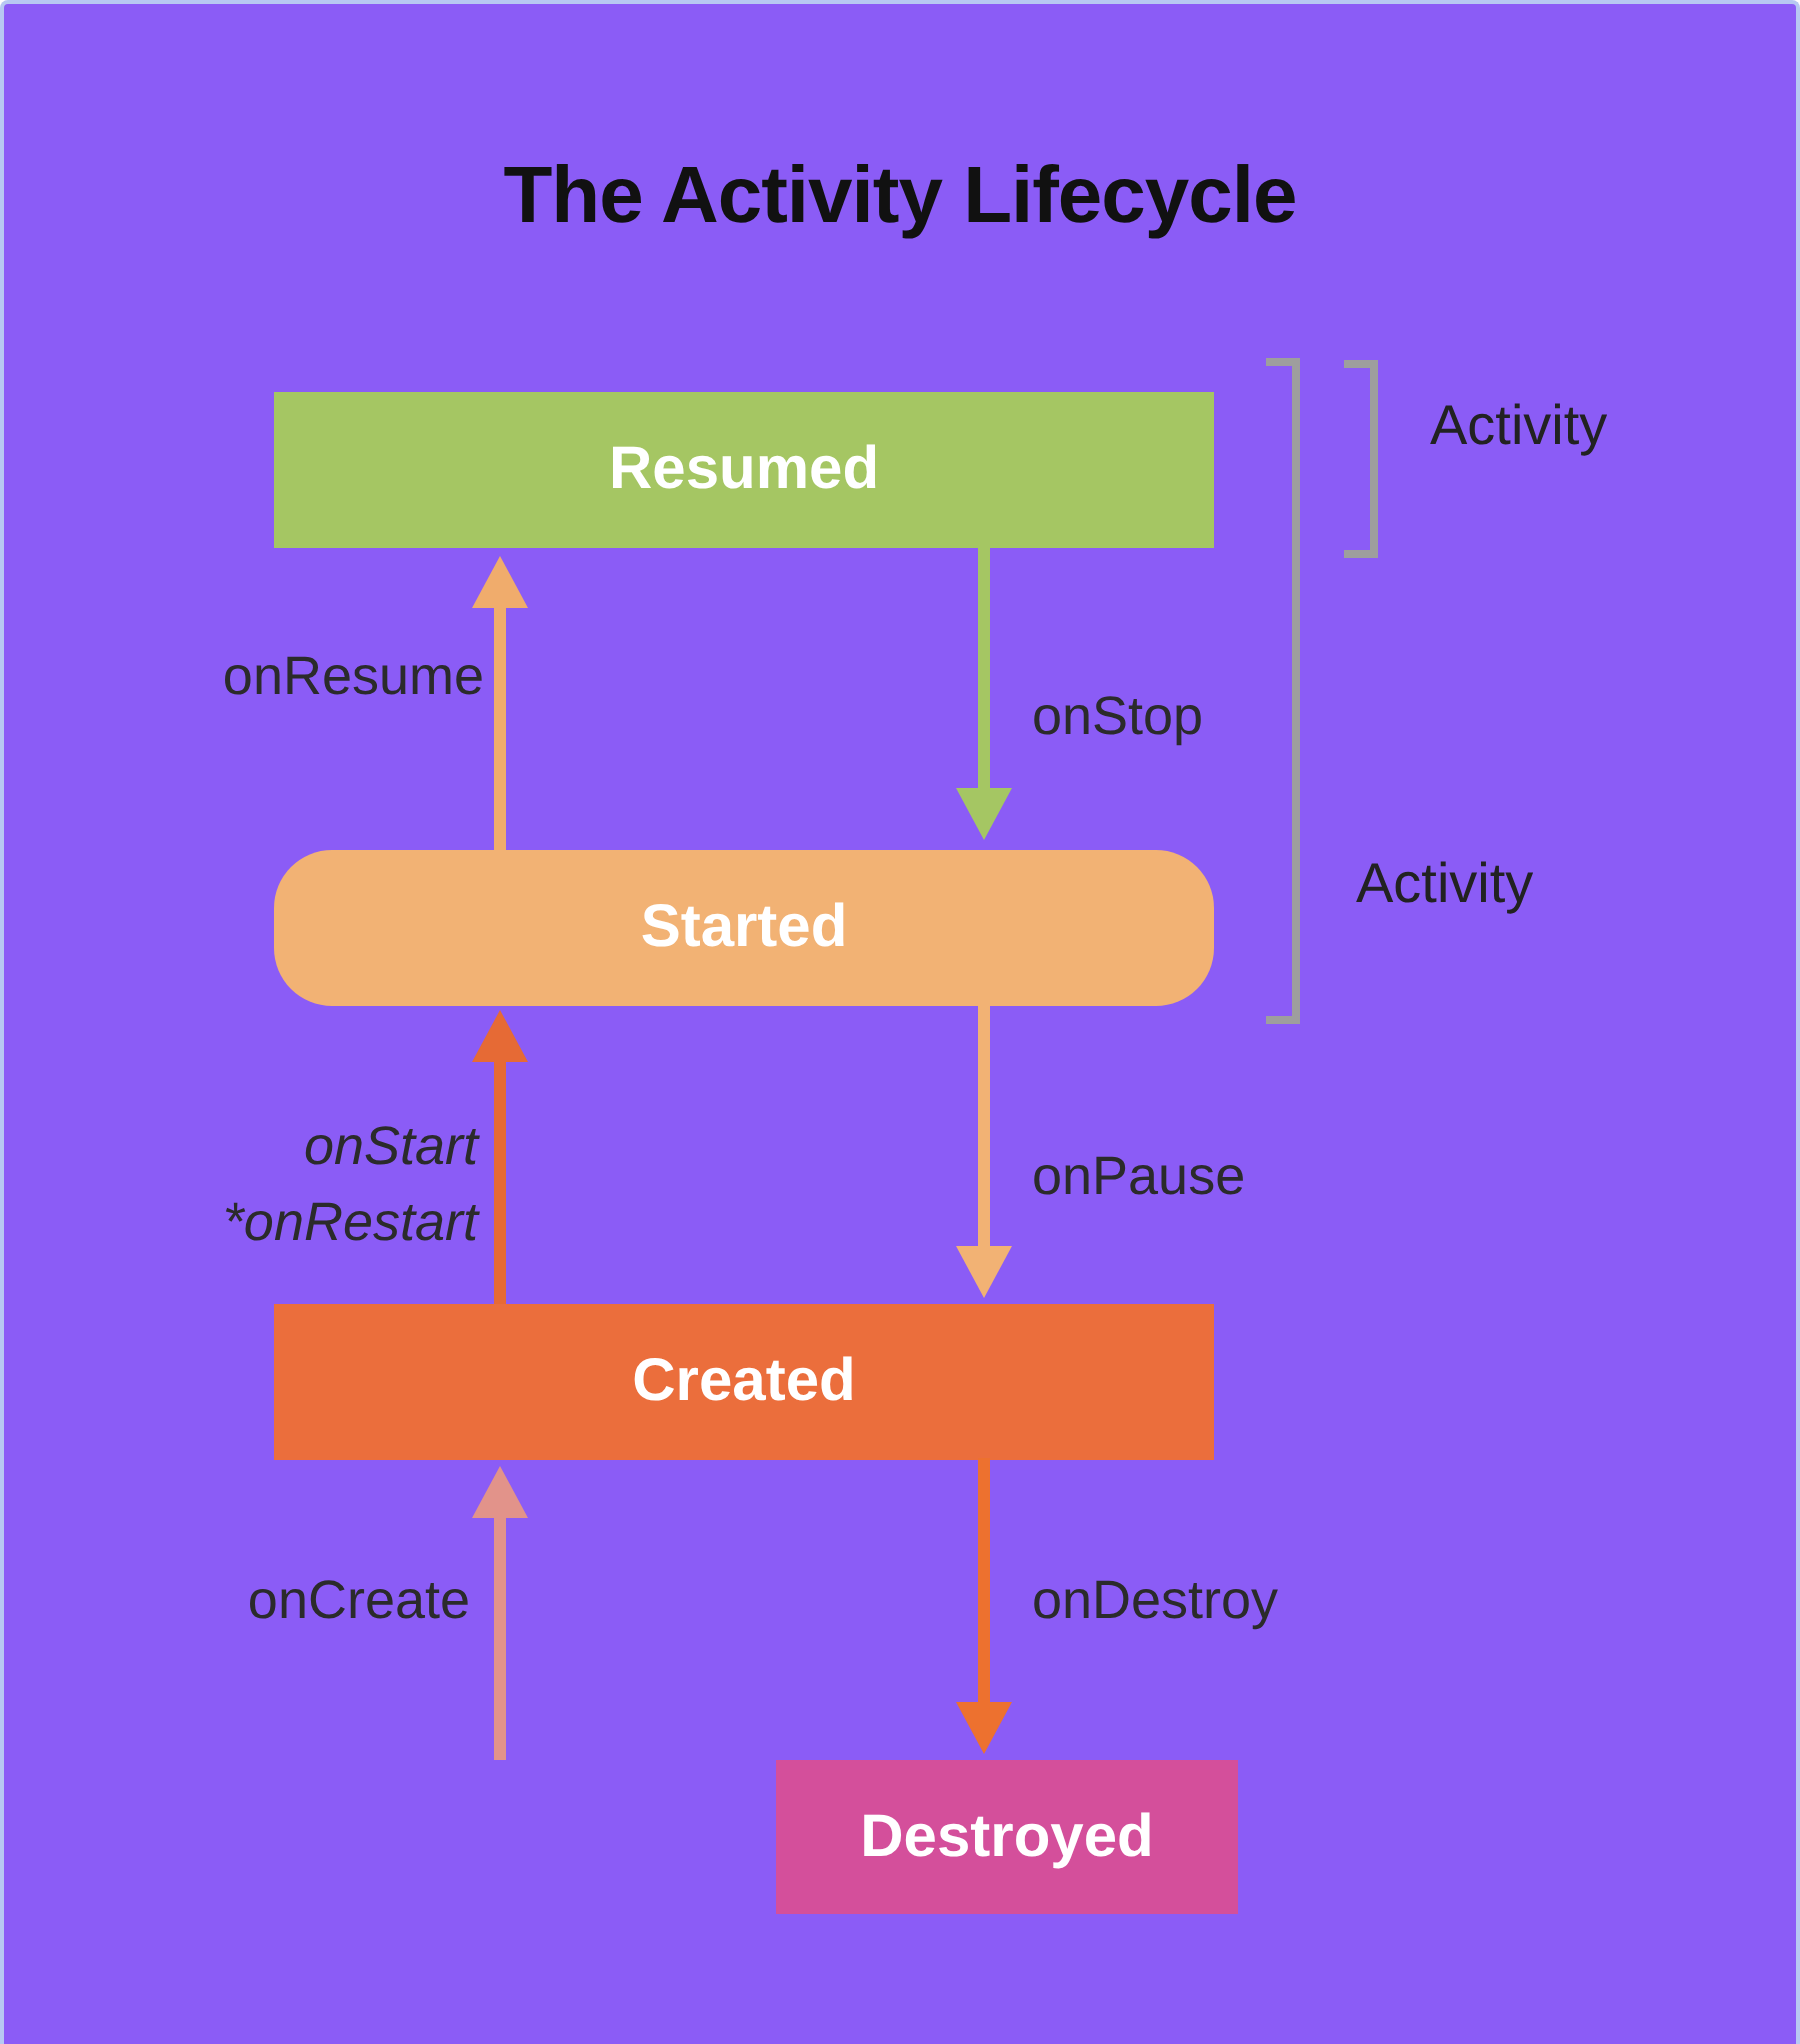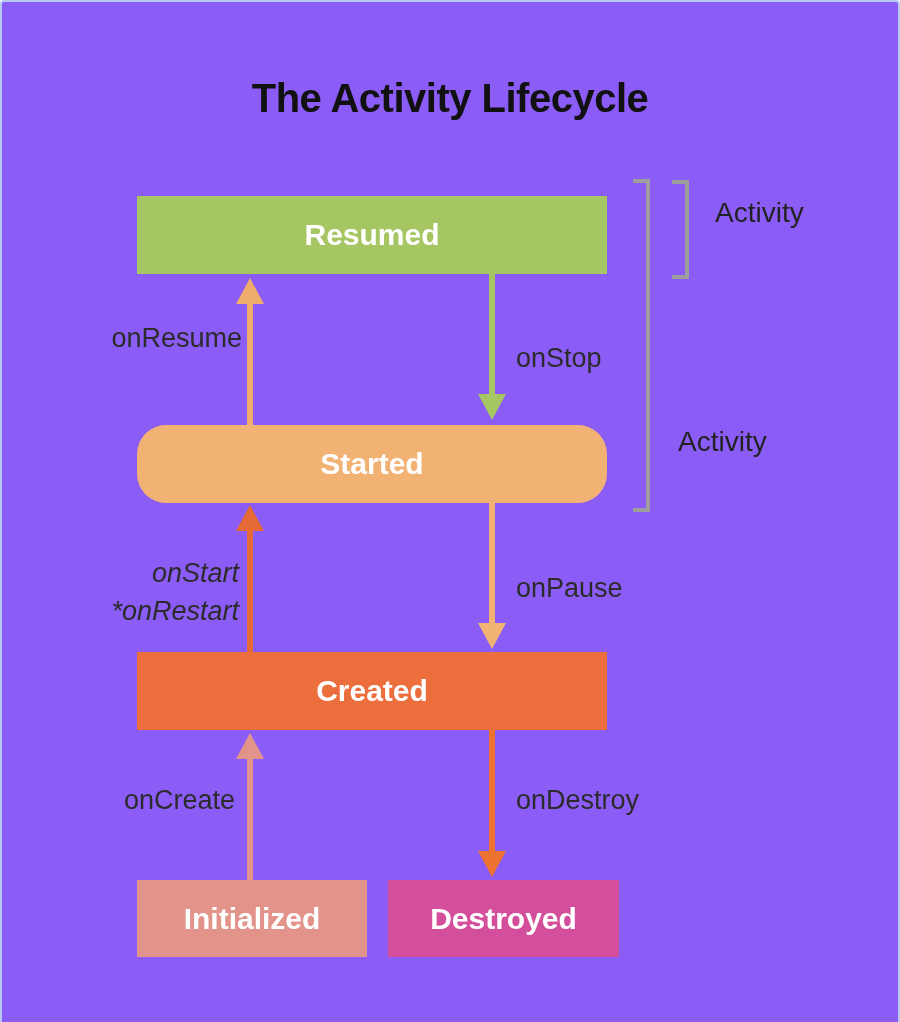--- a/index.html
+++ b/index.html
@@ -80,23 +80,20 @@
 
   <div class="state-box box-resumed" style="background-color: rgb(165, 198, 99);">
     <span class="state-label">Resumed</span>
   </div>
   <div class="state-box box-started" style="background-color: rgb(242, 178, 116);">
     <span class="state-label">Started</span>
   </div>
   <div class="state-box box-created" style="background-color: rgb(235, 110, 60);">
     <span class="state-label">Created</span>
   </div>
-  <div class="state-box box-initialized" style="background-color: rgb(226, 147, 138);">
-    <span class="state-label">Initialized</span>
-  </div>
   <div class="state-box box-destroyed" style="background-color: rgb(212, 79, 155); margin-left: 12px;">
     <span class="state-label">Destroyed</span>
   </div>
 
   <div>
     <div class="a-head up" style="left: 234px; top: 276px; background-color: rgb(240, 172, 108);"></div>
     <div class="a-stem" style="left: 245px; top: 300px; height: 123px; background-color: rgb(240, 172, 108);"></div>
   </div>
 
   <div>

